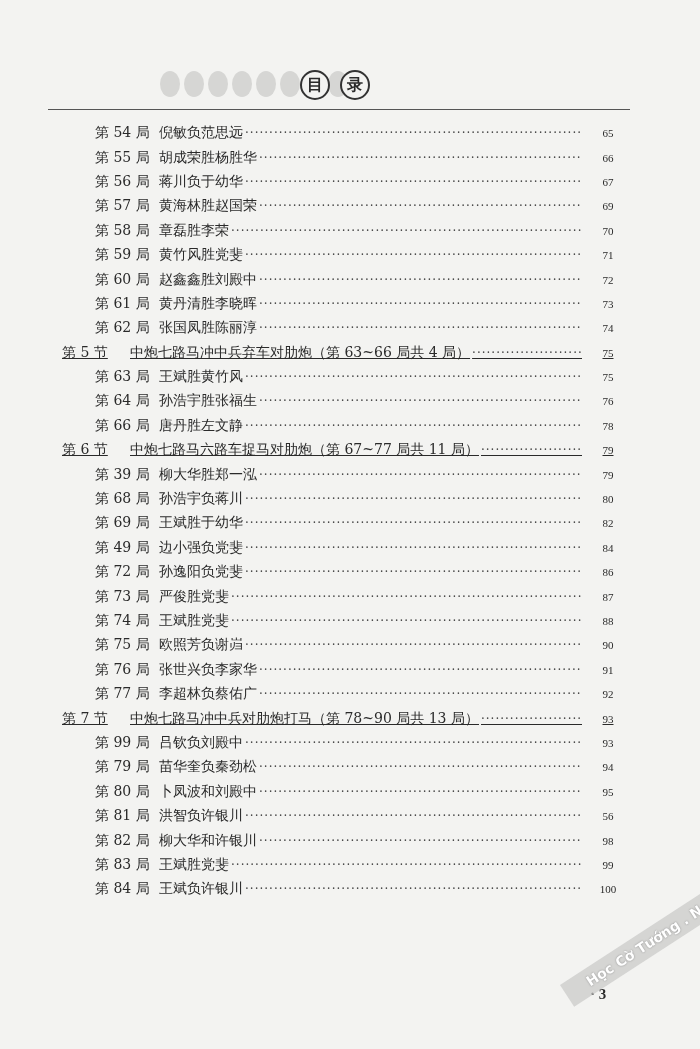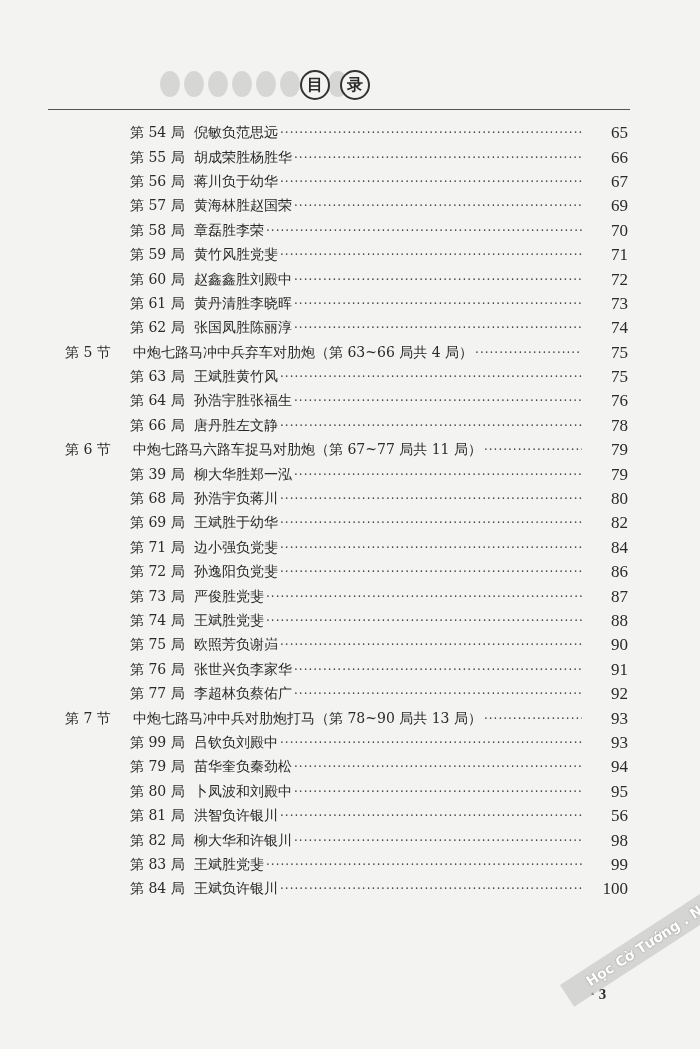--- a/index.html
+++ b/index.html
@@ -22,35 +22,35 @@
     width: 26px; height: 26px; border: 2px solid #333; border-radius: 50%;
     display: flex; align-items: center; justify-content: center;
     font-size: 16px; font-weight: bold; background: #f3f3f1;
   }
   .rule {
     position: absolute; left: 48px; top: 109px; width: 582px; height: 1px; background: #555;
   }
   .toc { position: absolute; left: 0; top: 121px; width: 700px; }
   .row {
     position: relative; height: 24.4px; display: flex; align-items: center;
-    font-size: 14px; white-space: nowrap; margin-left: 35px;
+    font-size: 14px; white-space: nowrap;
   }
   .row.game { padding-left: 95px; }
-  .row.section { padding-left: 30px; }
+  .row.section { padding-left: 62px; text-decoration: underline; }
   .num { display: inline-block; width: 64px; }
   .row.section .num { width: 68px; }
   .title { display: inline-block; }
   .dots {
     flex: 1; overflow: hidden; margin: 0 6px 0 2px; letter-spacing: 1px;
     color: #444; font-size: 12px;
   }
   .dots::before { content: "··········································································································"; }
   .page-no {
-    display: inline-block; width: 40px; text-align: right; margin-right: 72px;
-    font-family: "Liberation Serif", serif; font-size: 17px;
+    display: inline-block; width: 40px; text-align: center; margin-right: 72px;
+    font-family: "Liberation Serif", serif; font-size: 11px;
   }
   .folio {
     position: absolute; left: 590px; top: 986px; font-size: 15px; font-weight: bold;
     font-family: "Liberation Serif", serif;
   }
   .watermark {
     position: absolute; left: 560px; top: 985px; width: 200px; height: 26px;
     transform: rotate(-33deg); transform-origin: left top;
     background: rgba(200,200,198,0.7); color: #fff;
     font-family: "DejaVu Sans", sans-serif; font-size: 14px; font-weight: bold;
@@ -175,21 +175,21 @@
         <span class="dots"></span>
         <span class="page-no">80</span>
       </div>
       <div class="row game">
         <span class="num">第 69 局</span>
         <span class="title">王斌胜于幼华</span>
         <span class="dots"></span>
         <span class="page-no">82</span>
       </div>
       <div class="row game">
-        <span class="num">第 71 局</span>
+        <span class="num">第 49 局</span>
         <span class="title">边小强负党斐</span>
         <span class="dots"></span>
         <span class="page-no">84</span>
       </div>
       <div class="row game">
         <span class="num">第 72 局</span>
         <span class="title">孙逸阳负党斐</span>
         <span class="dots"></span>
         <span class="page-no">86</span>
       </div>

